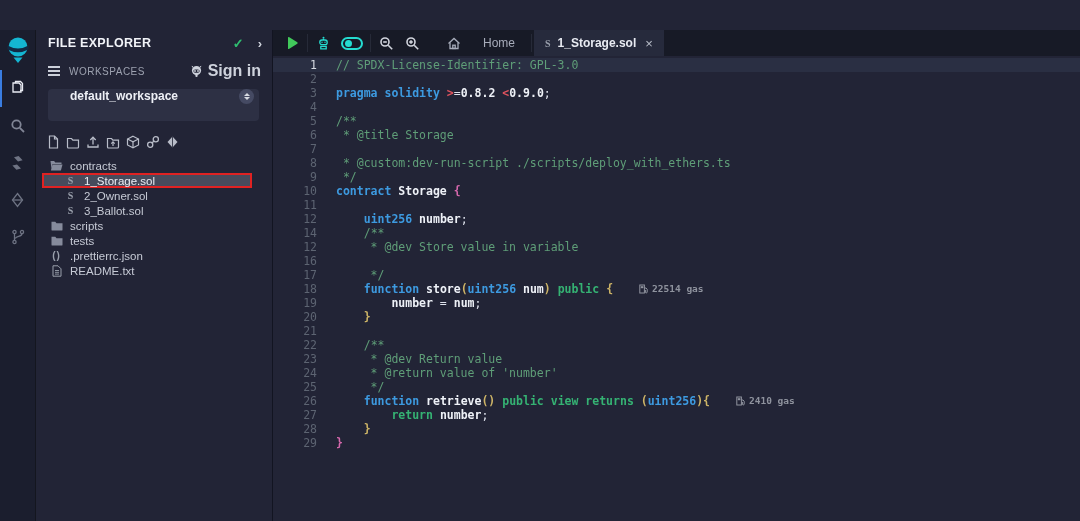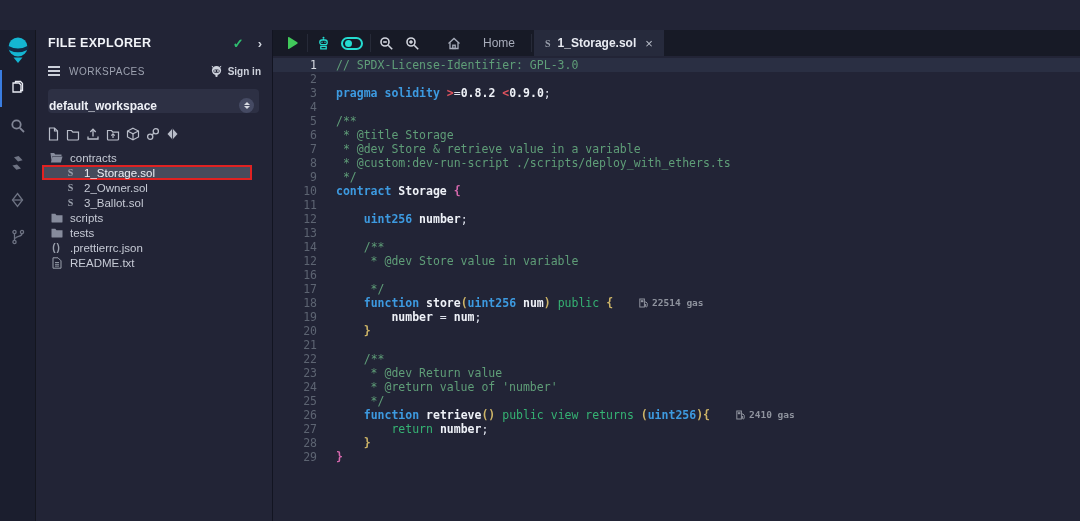--- a/index.html
+++ b/index.html
@@ -16,22 +16,22 @@
   
   .panel { width:237px; flex:0 0 237px; background:#222436; border-right:1px solid #121421; position:relative; }
   .panel-header { height:26px; display:flex; align-items:center; padding:0 10px 0 12px; }
   .panel-title { color:#f1f3f8; font-size:12.5px; font-weight:bold; letter-spacing:.3px; flex:1; }
   .check { color:#2fbf71; font-size:13px; font-weight:bold; margin-right:14px; cursor:pointer; }
   .chev { color:#d0d4dd; font-size:13px; font-weight:bold; cursor:pointer; }
   .ws-row { height:22px; display:flex; align-items:center; padding:0 11px 0 12px; margin-top:4px; }
   .ham { display:flex; flex-direction:column; gap:2.5px; margin-right:9px; cursor:pointer; }
   .ham i { display:block; width:12px; height:1.7px; background:#ccd0da; }
   .ws-label { color:#9da2b0; font-size:10px; letter-spacing:.5px; flex:1; }
-  .signin { display:flex; align-items:center; gap:5px; color:#ced2dc; font-size:10px; font-weight:bold; cursor:pointer; }
-  .ws-select { margin:7px 13px 0 12px; height:24px; background:#2d3044; border-radius:4px; display:flex; align-items:flex-end; padding:0 5px 0 1px; cursor:pointer; }
+  .signin { display:flex; align-items:center; gap:5px; color:#ced2dc; font-size:16px; font-weight:bold; cursor:pointer; }
+  .ws-select { margin:7px 13px 0 12px; height:32px; background:#2d3044; border-radius:4px; display:flex; align-items:flex-start; padding:0 5px 0 22px; cursor:pointer; }
   .ws-name { flex:1; color:#eef0f6; font-size:12px; font-weight:bold; }
   .ws-badge { width:15px; height:15px; border-radius:50%; background:#454a63; display:flex; flex-direction:column; align-items:center; justify-content:center; gap:1px; }
   .ws-badge i { width:0; height:0; border-left:3px solid transparent; border-right:3px solid transparent; }
   .ws-badge .up { border-bottom:3.5px solid #d7dae2; }
   .ws-badge .dn { border-top:3.5px solid #d7dae2; }
   .actions { display:flex; align-items:center; gap:6px; padding:0 0 0 11px; margin-top:13px; height:16px; }
   .actions .ai { cursor:pointer; display:flex; }
   .tree { margin-top:8px; font-size:11.5px; color:#c6cad5; }
   .trow { height:15px; display:flex; align-items:center; cursor:pointer; }
   .trow .ticon { display:flex; width:13px; justify-content:center; margin-right:7px; flex:0 0 13px; }
@@ -54,21 +54,21 @@
 
   .editor { flex:1; background:#222436; font-family:"DejaVu Sans Mono", monospace; font-size:11.5px; line-height:14px; padding-top:2px; overflow:hidden; position:relative; }
   .crow { display:flex; height:14px; align-items:center; }
   .crow.cl { background:#2a2f43; }
   .ln { flex:0 0 44px; text-align:right; color:#5d6472; user-select:none; }
   .crow.cl .ln { color:#d6dae2; }
   .lc { padding-left:19px; white-space:pre; color:#dfe3ed; display:flex; align-items:center; }
   .lc span { white-space:pre; }
   .t-c { color:#5f9e78; }
   .t-k { color:#3d9ae0; font-weight:bold; }
-  .t-g { color:#35b273; font-weight:normal; }
+  .t-g { color:#35b273; font-weight:bold; }
   .t-o { color:#e0535e; font-weight:bold; }
   .t-w { color:#dfe3ed; }
   .t-i { color:#eef1f7; font-weight:bold; }
   .t-b1 { color:#cdb467; font-weight:bold; }
   .t-b2 { color:#d668ad; font-weight:bold; }
   .gas { display:inline-flex; align-items:center; gap:4px; margin-left:26px; color:#8f939e; font-size:9.5px; font-weight:bold; }
 </style>
 </head>
 <body>
 
@@ -336,45 +336,40 @@
         <div class="crow">
           <span class="ln">5</span>
           <span class="lc"><span class="t-c">/**</span></span>
         </div>
         <div class="crow">
           <span class="ln">6</span>
           <span class="lc"><span class="t-c"> * @title Storage</span></span>
         </div>
         <div class="crow">
           <span class="ln">7</span>
-          <span class="lc"><span class="t-c"> * @dev Store &amp; retrieve value in a variable</span></span>
         </div>
         <div class="crow">
           <span class="ln">8</span>
           <span class="lc"><span class="t-c"> * @custom:dev-run-script ./scripts/deploy_with_ethers.ts</span></span>
         </div>
         <div class="crow">
           <span class="ln">9</span>
           <span class="lc"><span class="t-c"> */</span></span>
         </div>
         <div class="crow">
           <span class="ln">10</span>
           <span class="lc"><span class="t-k">contract</span><span class="t-w"> </span><span class="t-i">Storage</span><span class="t-w"> </span><span class="t-b2">{</span></span>
         </div>
         <div class="crow">
           <span class="ln">11</span>
           <span class="lc"></span>
         </div>
         <div class="crow">
           <span class="ln">12</span>
           <span class="lc"><span class="t-w">    </span><span class="t-k">uint256</span><span class="t-w"> </span><span class="t-i">number</span><span class="t-w">;</span></span>
-        </div>
-        <div class="crow">
-          <span class="ln">13</span>
-          <span class="lc"></span>
         </div>
         <div class="crow">
           <span class="ln">14</span>
           <span class="lc"><span class="t-w">    </span><span class="t-c">/**</span></span>
         </div>
         <div class="crow">
           <span class="ln">12</span>
           <span class="lc"><span class="t-c">     * @dev Store value in variable</span></span>
         </div>
         <div class="crow">

